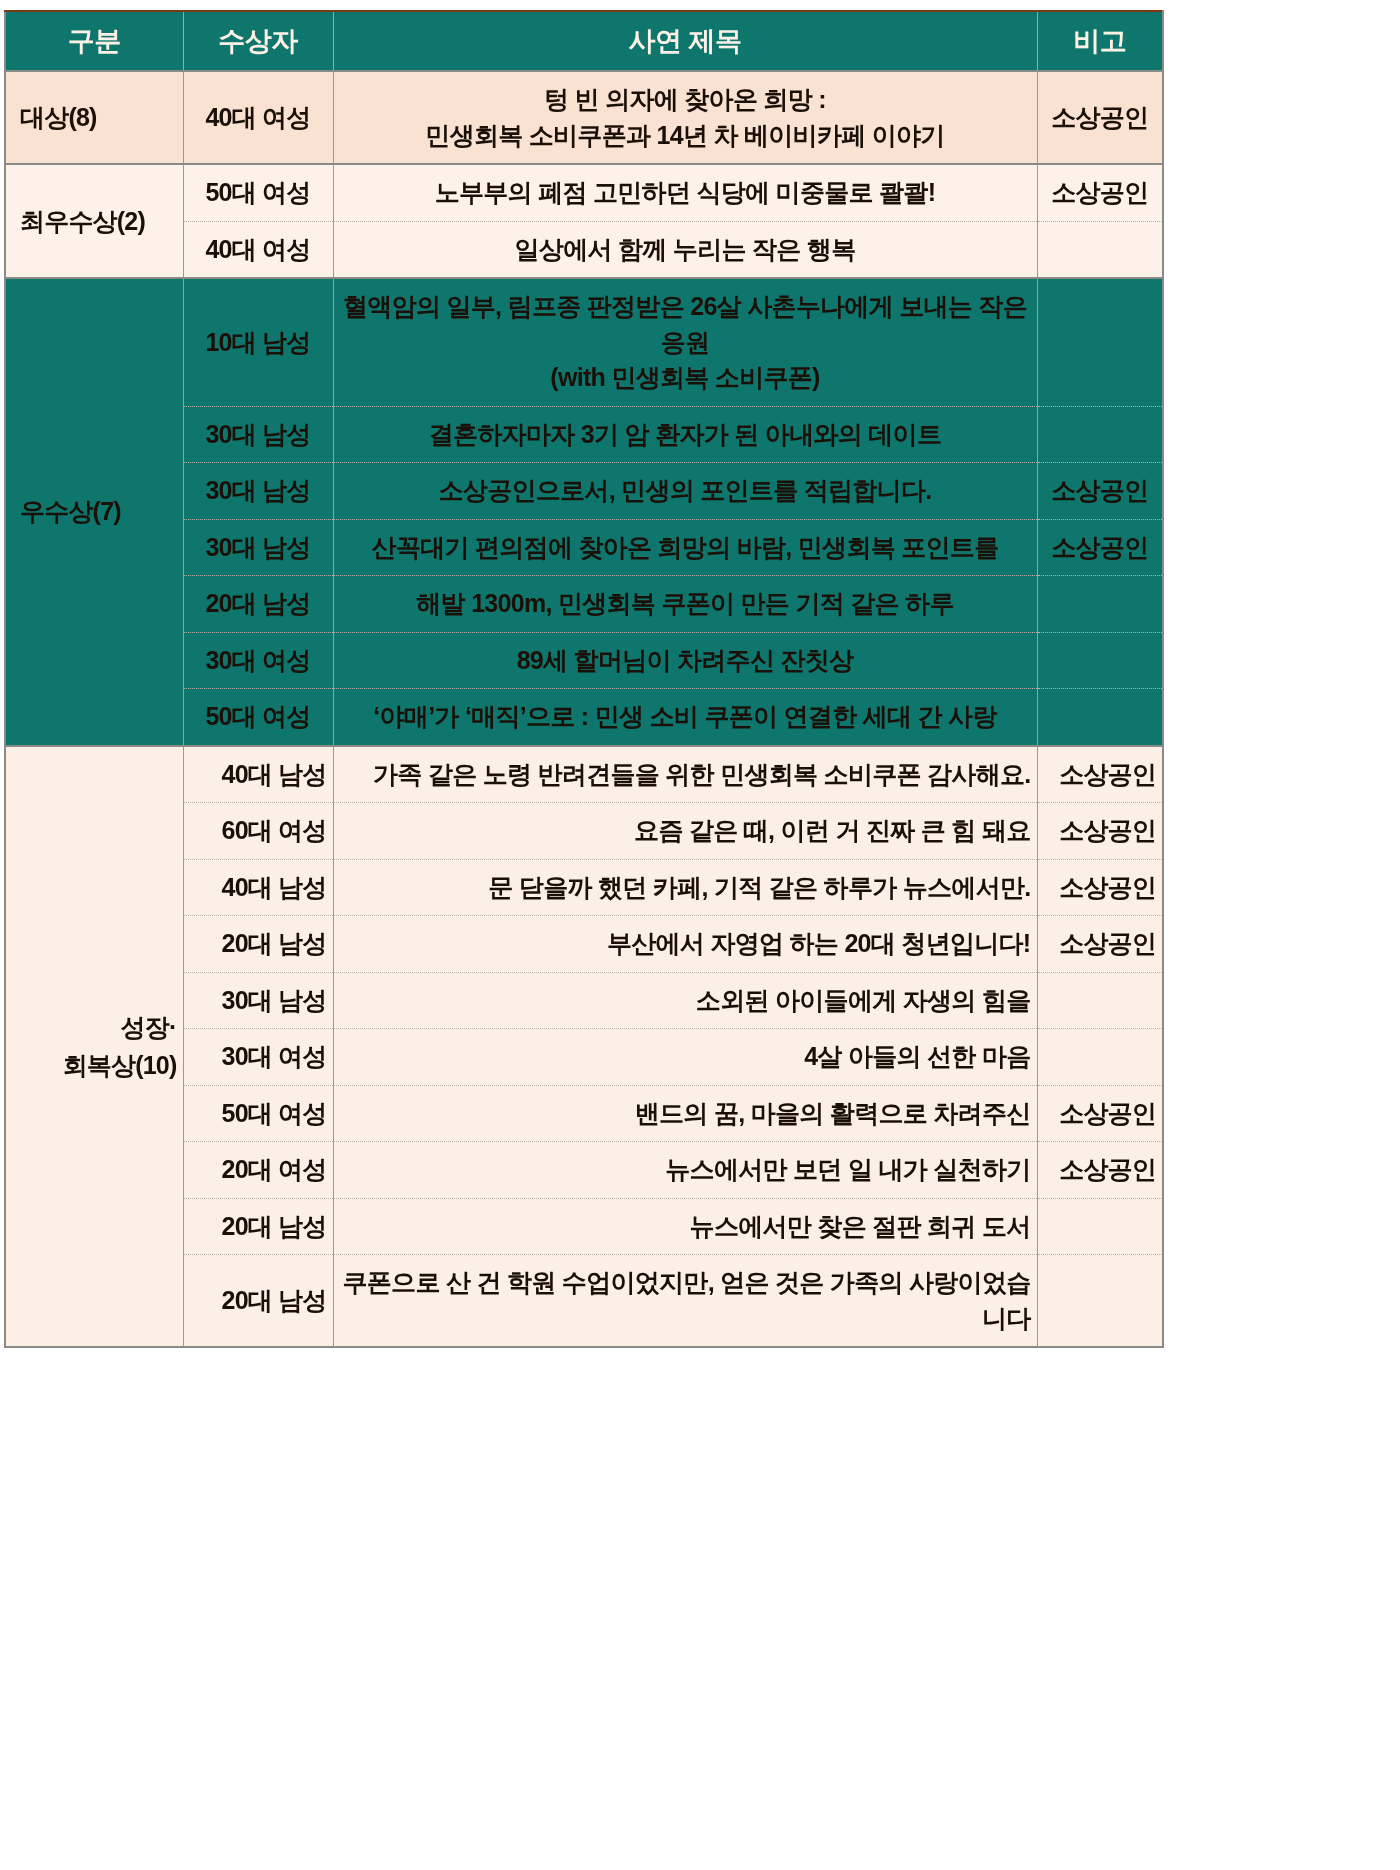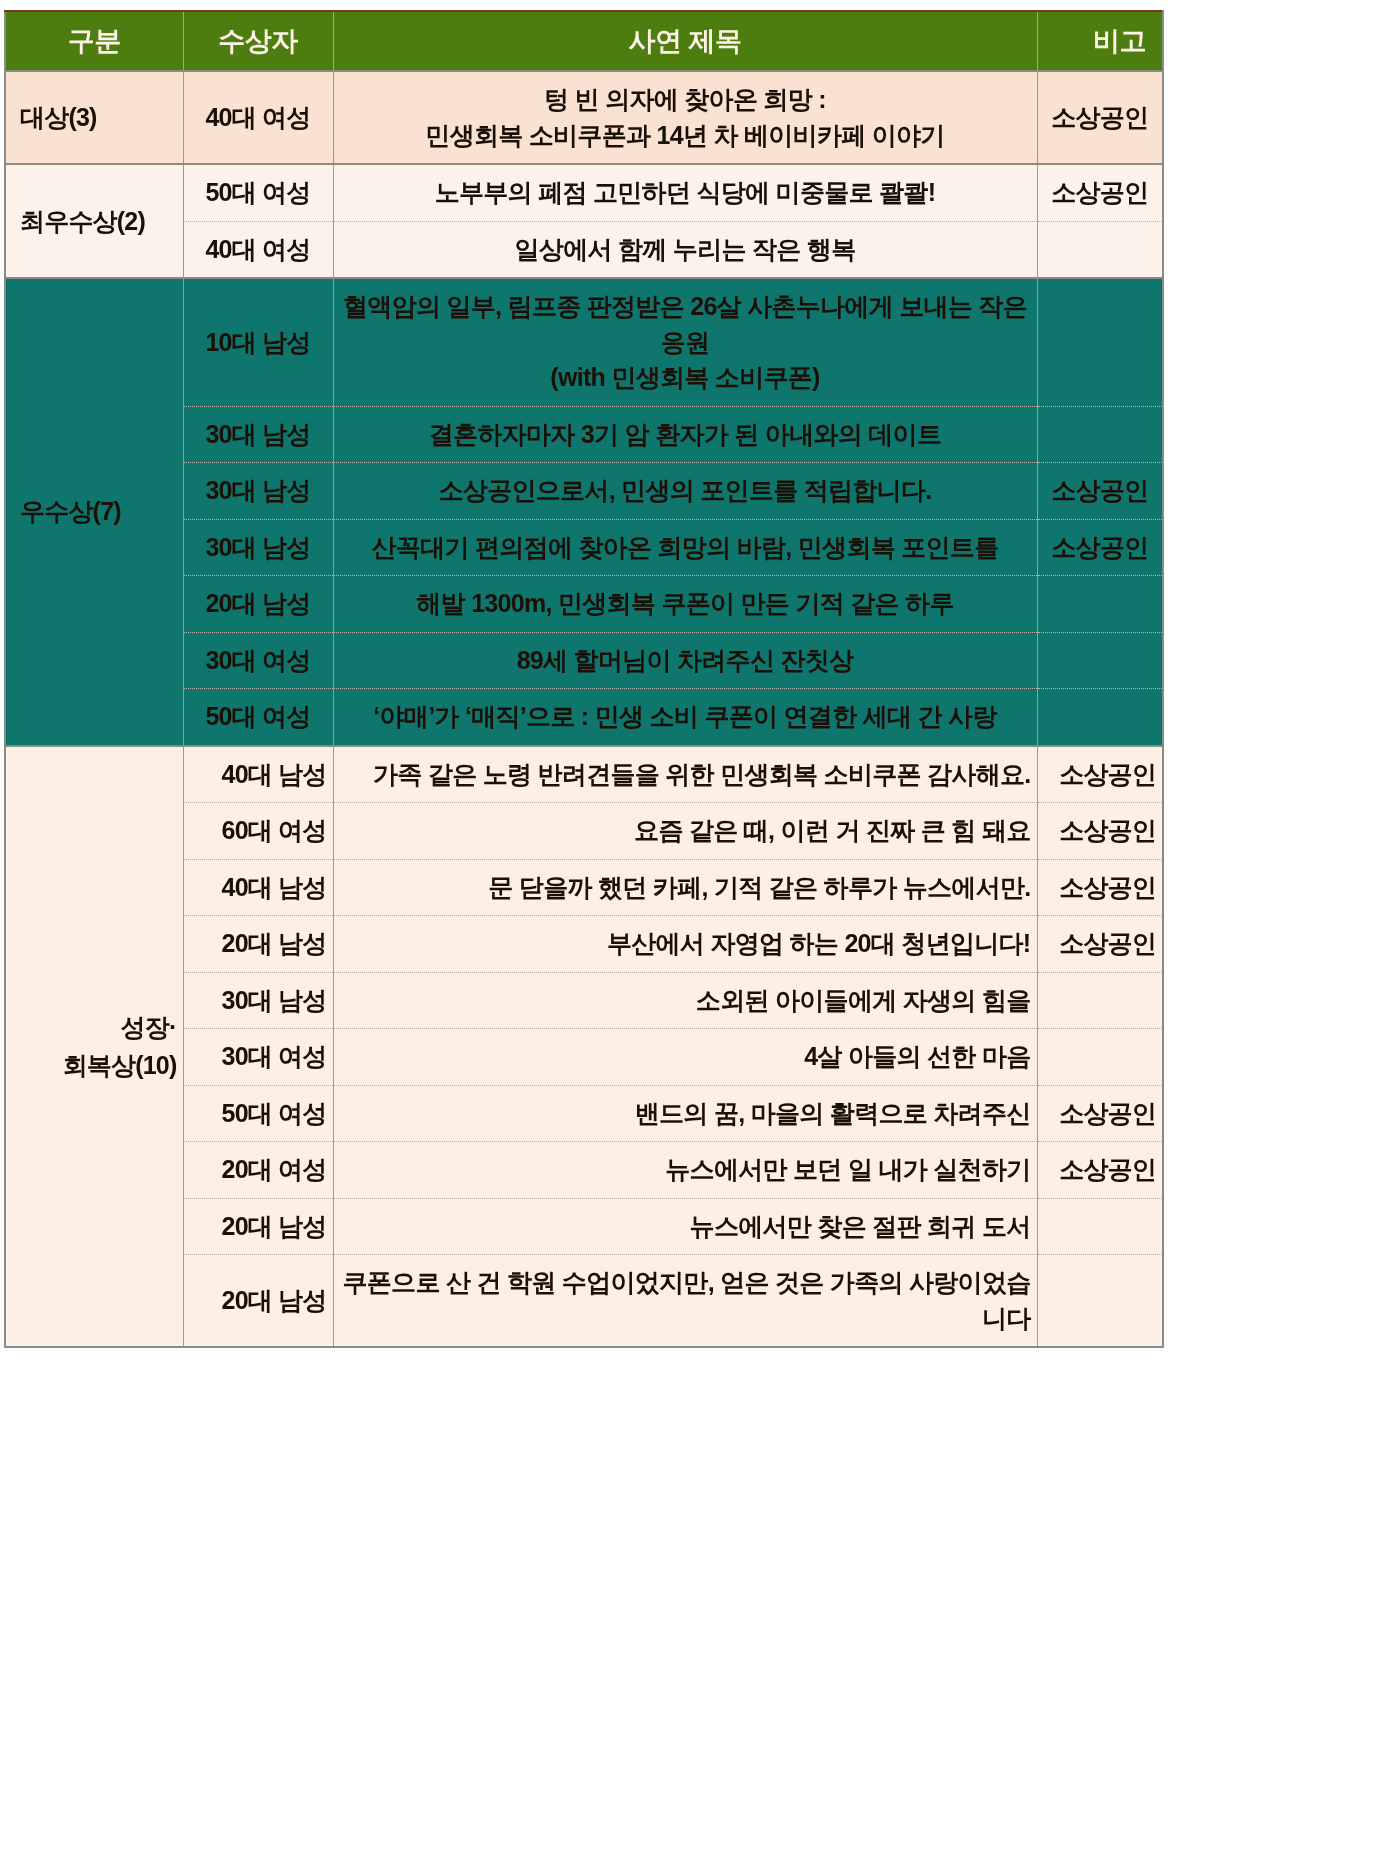--- a/index.html
+++ b/index.html
@@ -31,34 +31,34 @@
     border-top: 2px solid #7d3a12;
   }
 
   table.award-table col.c-group  { width: 178px; }
   table.award-table col.c-winner { width: 150px; }
   table.award-table col.c-title  { width: 704px; }
   table.award-table col.c-note   { width: 126px; }
 
   
   thead th {
-    background: #4d7c0f;
+    background: #0f766e;
     color: #fdf1e6;
     font-size: 27px;
     font-weight: bold;
     letter-spacing: -0.5px;
     height: 60px;
-    padding: 0 16px;
+    padding: 0 4px;
     text-align: center;
     vertical-align: middle;
     border-right: 1px solid #c99a76;
     border-bottom: 2px solid #8a8a86;
     box-sizing: border-box;
   }
-  thead th:last-child { border-right: none; text-align: right; }
+  thead th:last-child { border-right: none; }
 
   
   tbody td {
     font-size: 25px;
     font-weight: bold;
     color: #1a1008;
     letter-spacing: -0.8px;
     text-align: center;
     vertical-align: middle;
     padding: 10px 6px;
@@ -110,21 +110,21 @@
       <tr>
         <th>구분</th>
         <th>수상자</th>
         <th>사연 제목</th>
         <th>비고</th>
       </tr>
     </thead>
     <tbody id="table-body">
         <tr class="tint-a group-start">
           <td class="group-cell" rowspan="1">
-            <span class="two-line">대상(3)</span>
+            <span class="two-line">대상(8)</span>
           </td>
           <td class="winner-cell">40대 여성</td>
           <td class="title-cell">
             <span class="two-line">텅 빈 의자에 찾아온 희망 :</span>
             <span class="two-line">민생회복 소비쿠폰과 14년 차 베이비카페 이야기</span>
           </td>
           <td class="note-cell">소상공인</td>
         </tr>
         <tr class="tint-b group-start">
           <td class="group-cell" rowspan="2">

